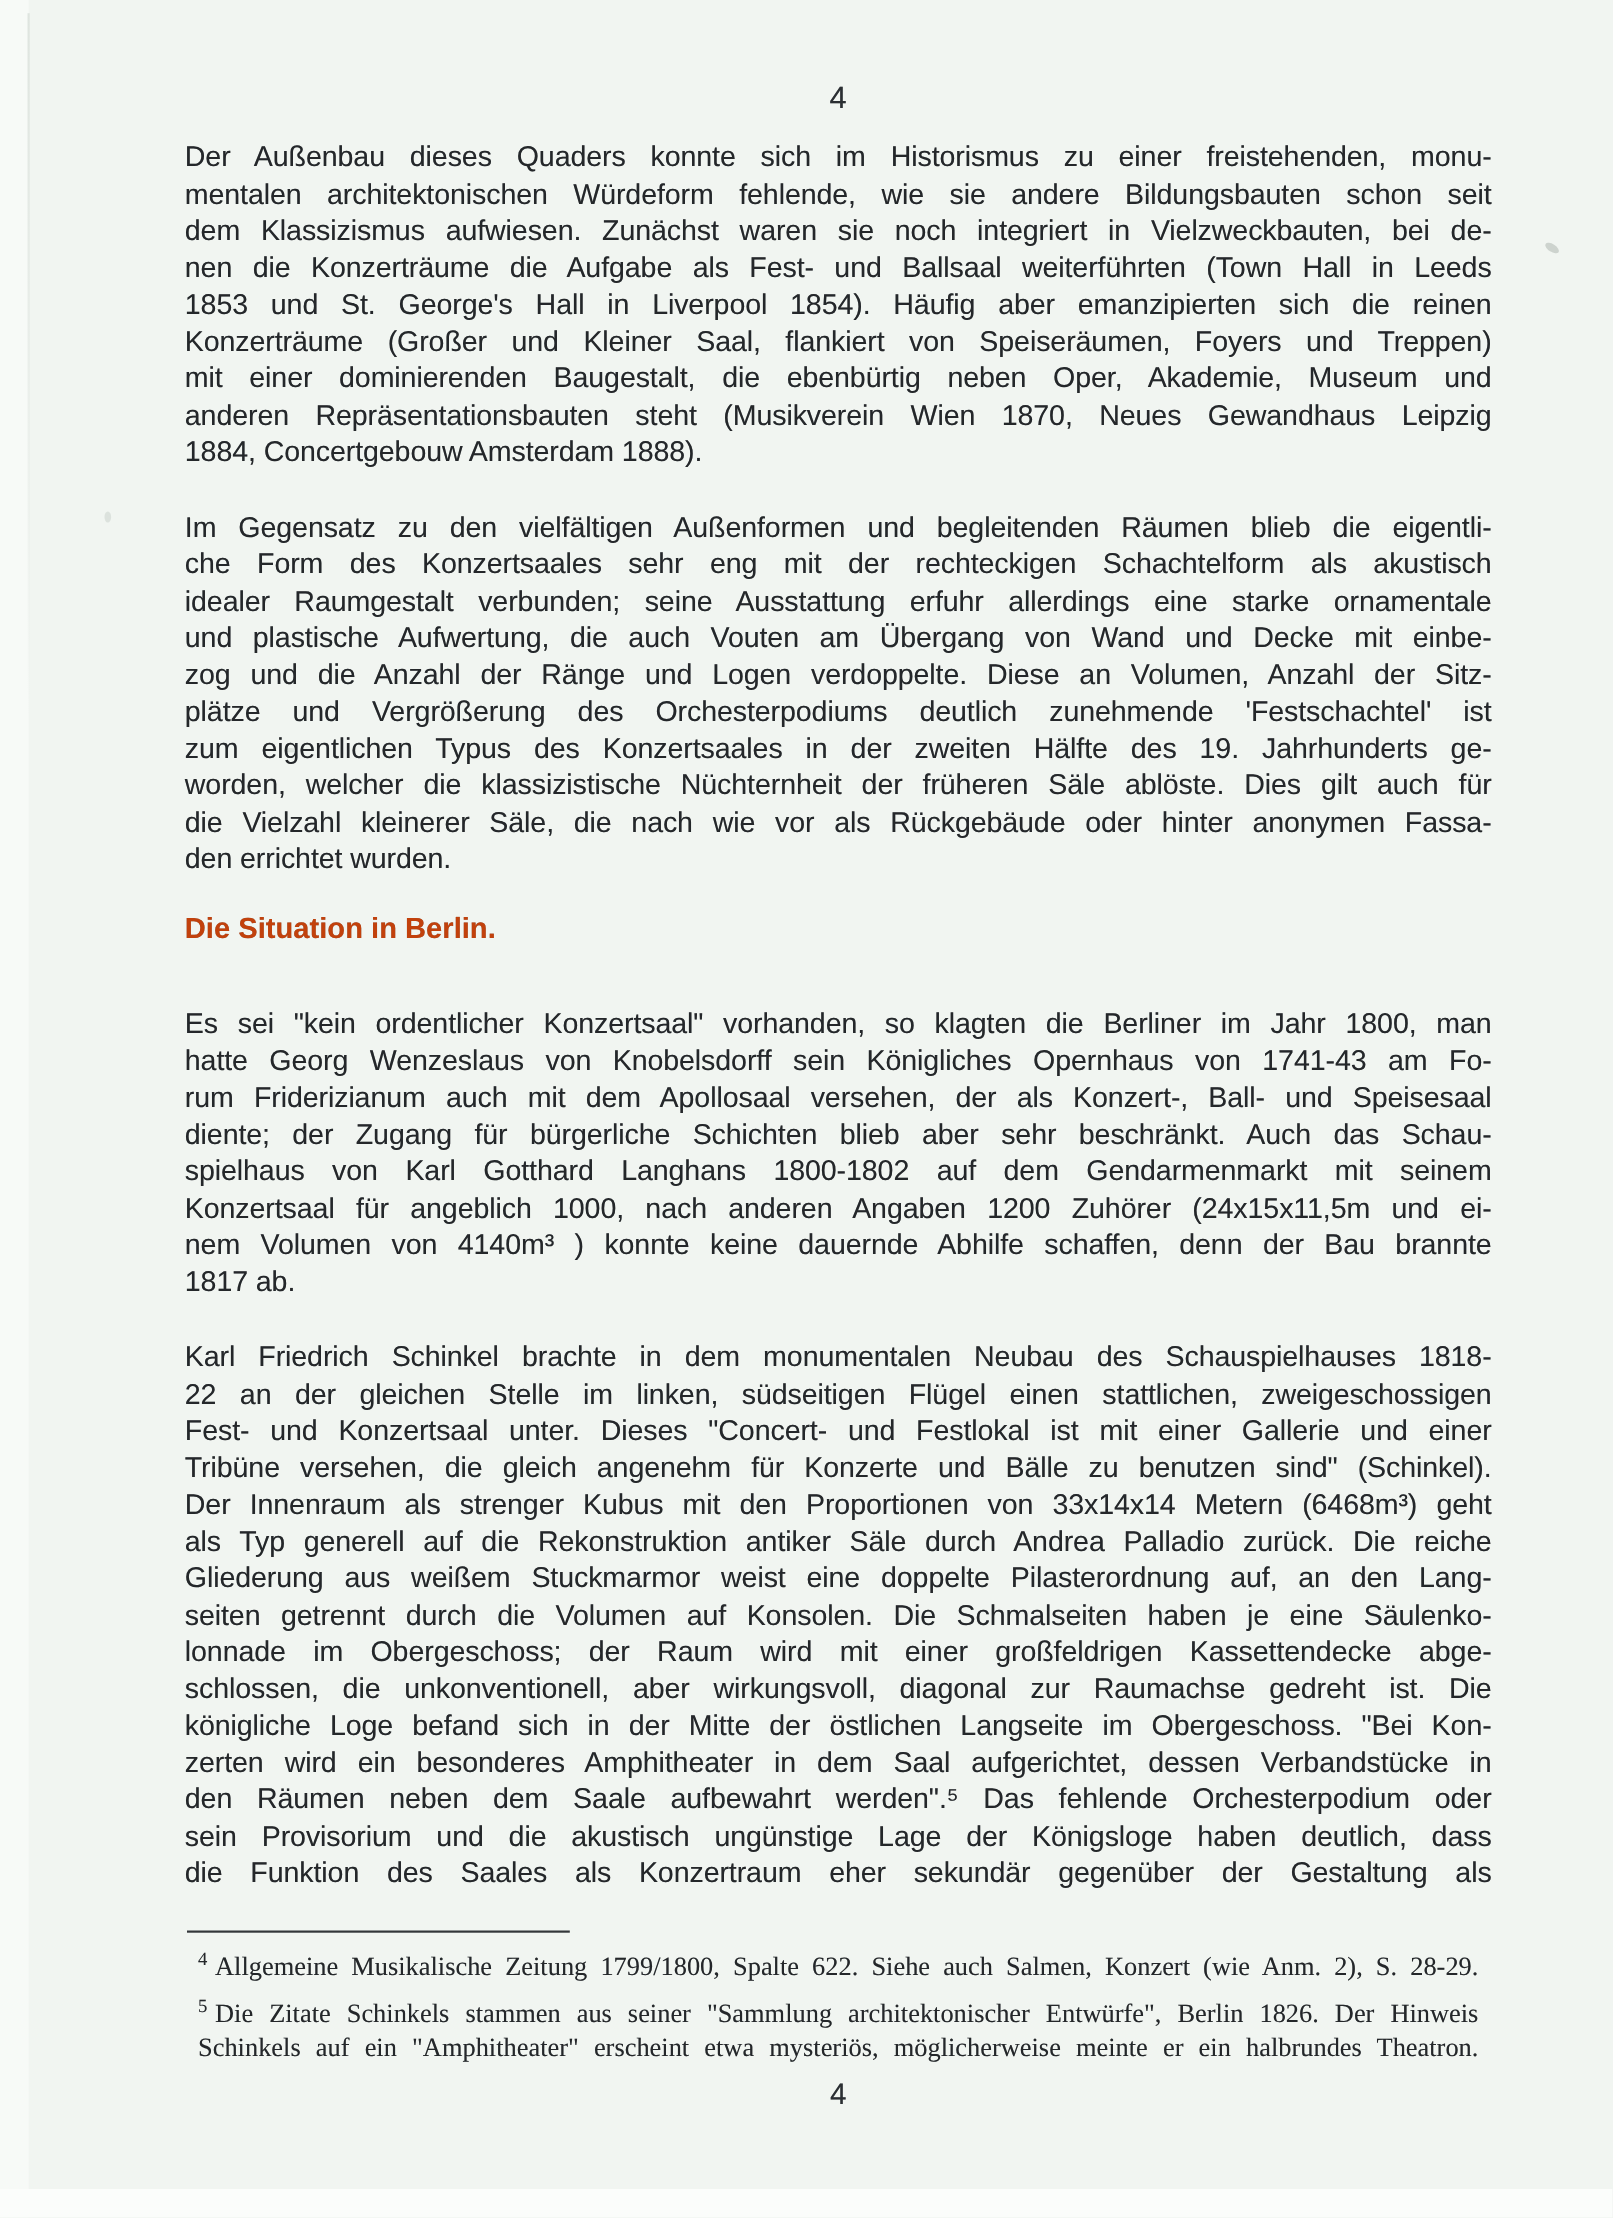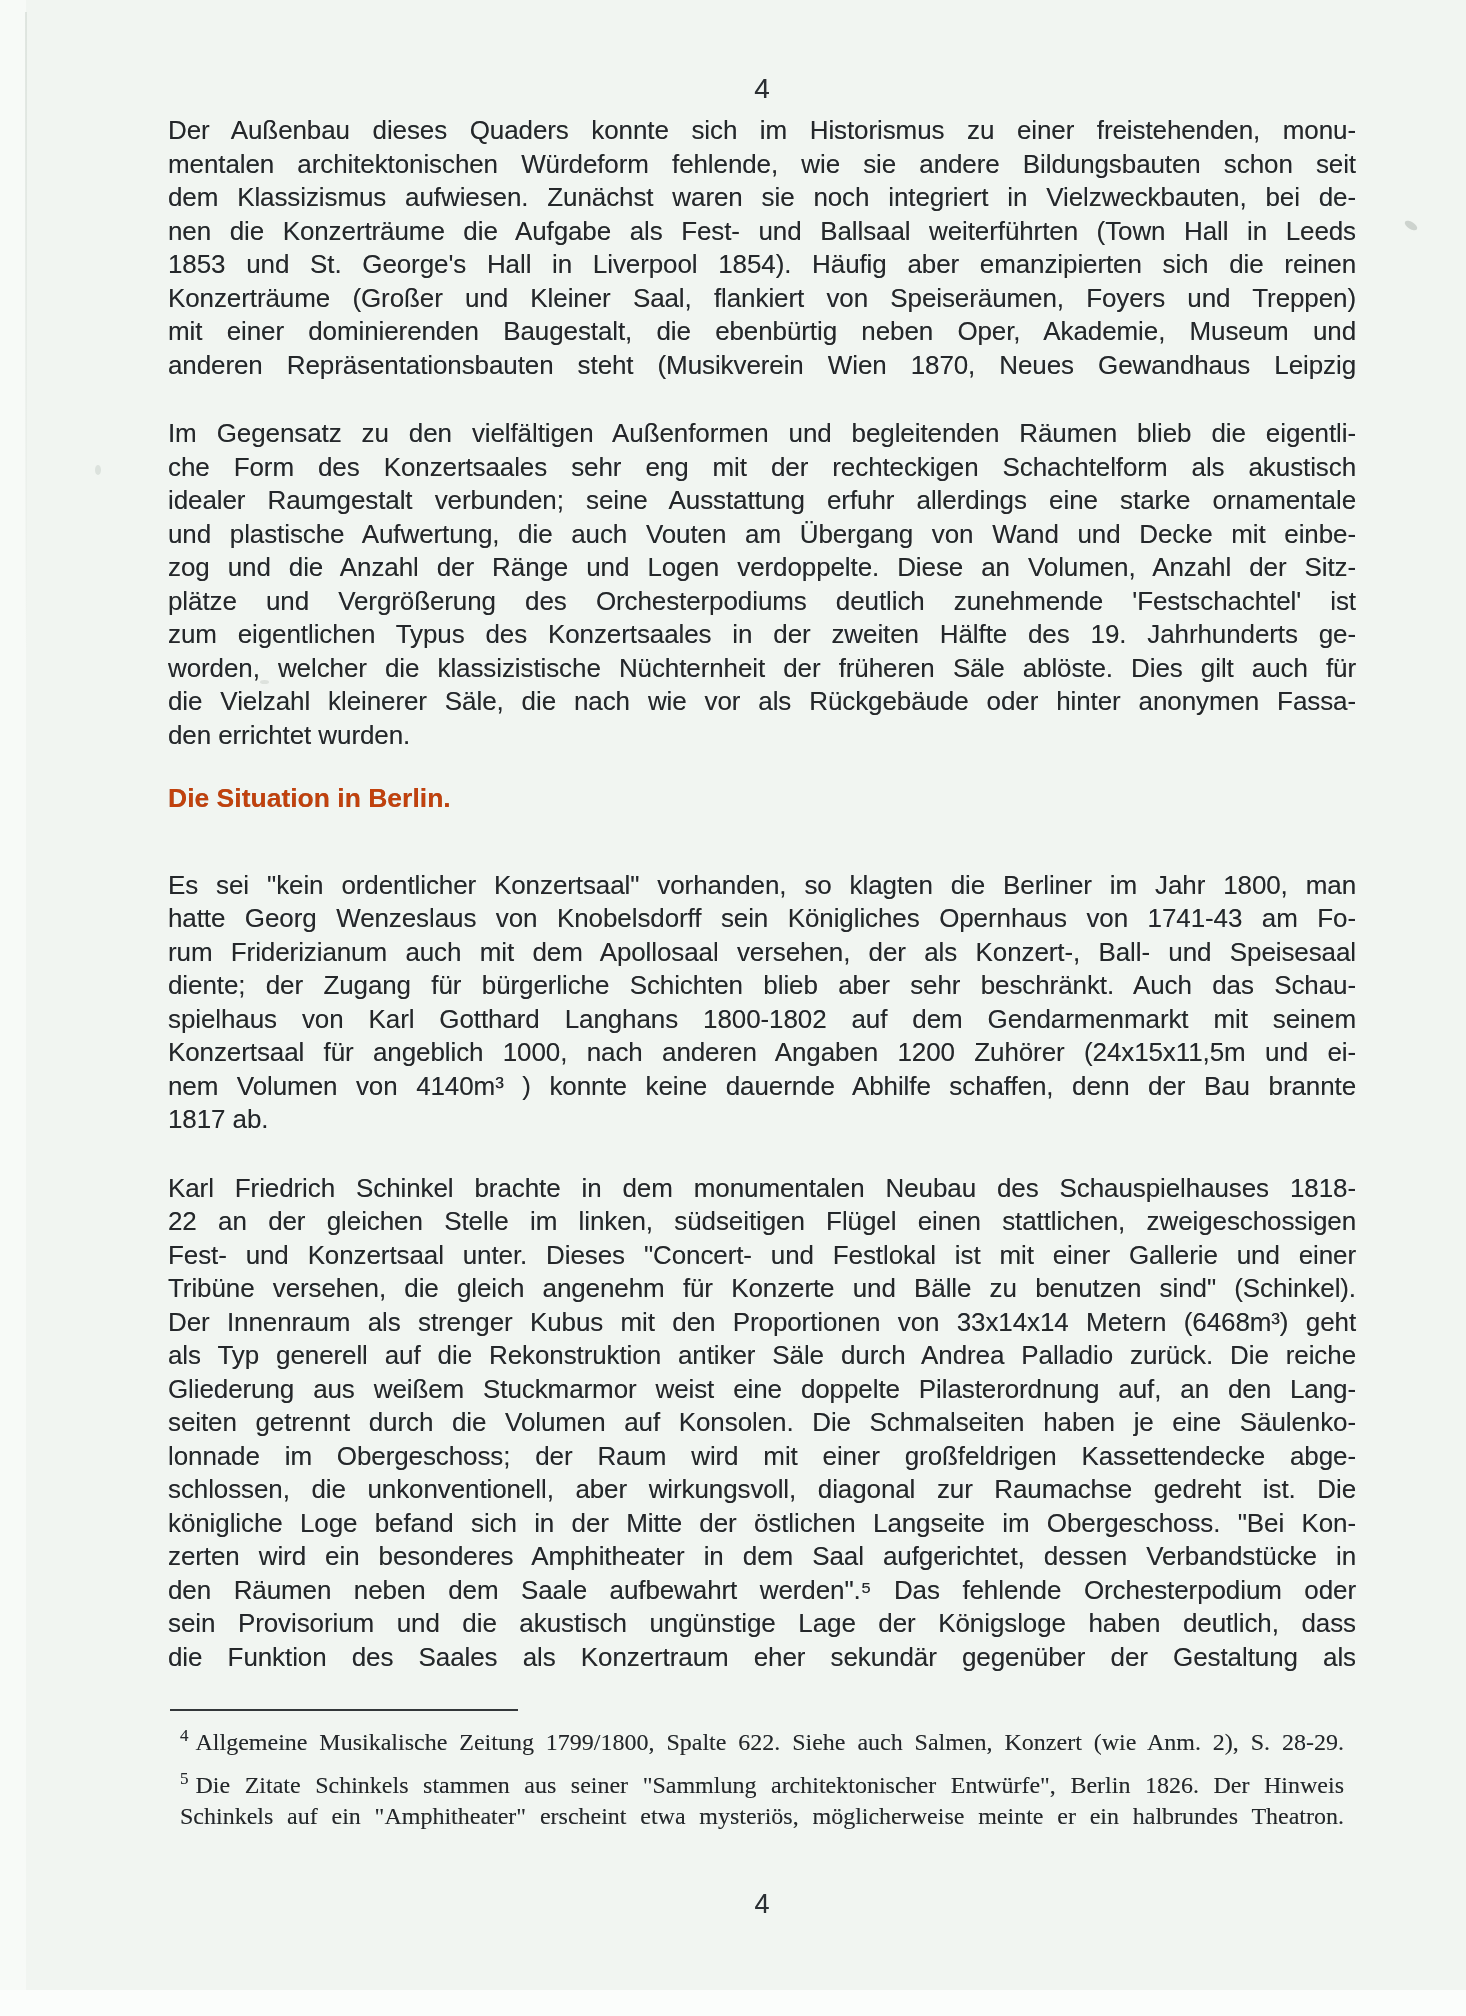--- a/index.html
+++ b/index.html
@@ -41,21 +41,21 @@
     position: absolute; left: 168px; width: 1188px;
     text-align: center;
     font-size: 28px; line-height: 33px;
     color: #2b2f33;
     text-shadow: 0 0 0.6px rgba(60,65,70,0.45);
   }
   .page-num.top { top: 72px; }
   .page-num.bottom { top: 1888px; font-size: 27px; }
 
   .body-column {
-    position: absolute; left: 168px; top: 114px; width: 1188px;
+    position: absolute; left: 168px; top: 126px; width: 1188px;
   }
   .para { margin: 0 0 35px 0; }
   .line {
     font-size: 26px;
     line-height: 33.5px;
     letter-spacing: -0.1px;
     white-space: nowrap;
     text-align: justify;
     text-align-last: justify;
     text-shadow: 0 0 0.6px rgba(60,65,70,0.45);
@@ -109,20 +109,21 @@
     <div id="blocks">
         <div class="para">
           <div class="line">Der Außenbau dieses Quaders konnte sich im Historismus zu einer freistehenden, monu-</div>
           <div class="line">mentalen architektonischen Würdeform fehlende, wie sie andere Bildungsbauten schon seit</div>
           <div class="line">dem Klassizismus aufwiesen. Zunächst waren sie noch integriert in Vielzweckbauten, bei de-</div>
           <div class="line">nen die Konzerträume die Aufgabe als Fest- und Ballsaal weiterführten (Town Hall in Leeds</div>
           <div class="line">1853 und St. George's Hall in Liverpool 1854). Häufig aber emanzipierten sich die reinen</div>
           <div class="line">Konzerträume (Großer und Kleiner Saal, flankiert von Speiseräumen, Foyers und Treppen)</div>
           <div class="line">mit einer dominierenden Baugestalt, die ebenbürtig neben Oper, Akademie, Museum und</div>
           <div class="line">anderen Repräsentationsbauten steht (Musikverein Wien 1870, Neues Gewandhaus Leipzig</div>
+          <div class="line last">1884, Concertgebouw Amsterdam 1888).</div>
         </div>
         <div class="para">
           <div class="line">Im Gegensatz zu den vielfältigen Außenformen und begleitenden Räumen blieb die eigentli-</div>
           <div class="line">che Form des Konzertsaales sehr eng mit der rechteckigen Schachtelform als akustisch</div>
           <div class="line">idealer Raumgestalt verbunden; seine Ausstattung erfuhr allerdings eine starke ornamentale</div>
           <div class="line">und plastische Aufwertung, die auch Vouten am Übergang von Wand und Decke mit einbe-</div>
           <div class="line">zog und die Anzahl der Ränge und Logen verdoppelte. Diese an Volumen, Anzahl der Sitz-</div>
           <div class="line">plätze und Vergrößerung des Orchesterpodiums deutlich zunehmende 'Festschachtel' ist</div>
           <div class="line">zum eigentlichen Typus des Konzertsaales in der zweiten Hälfte des 19. Jahrhunderts ge-</div>
           <div class="line">worden, welcher die klassizistische Nüchternheit der früheren Säle ablöste. Dies gilt auch für</div>

